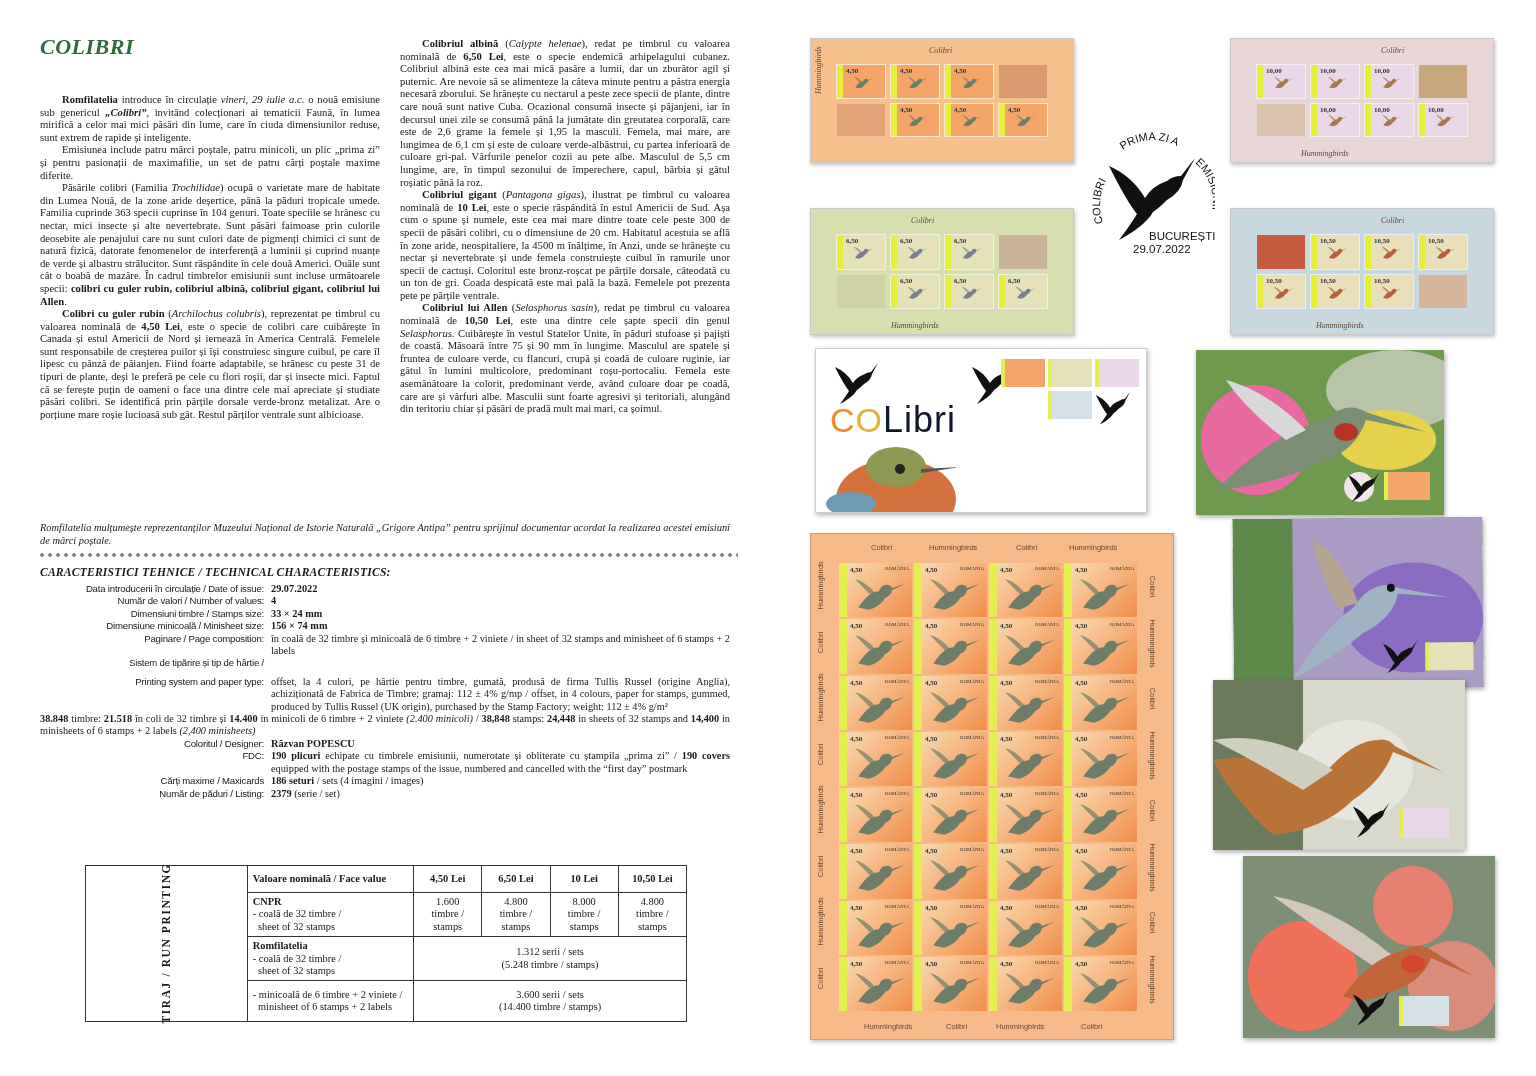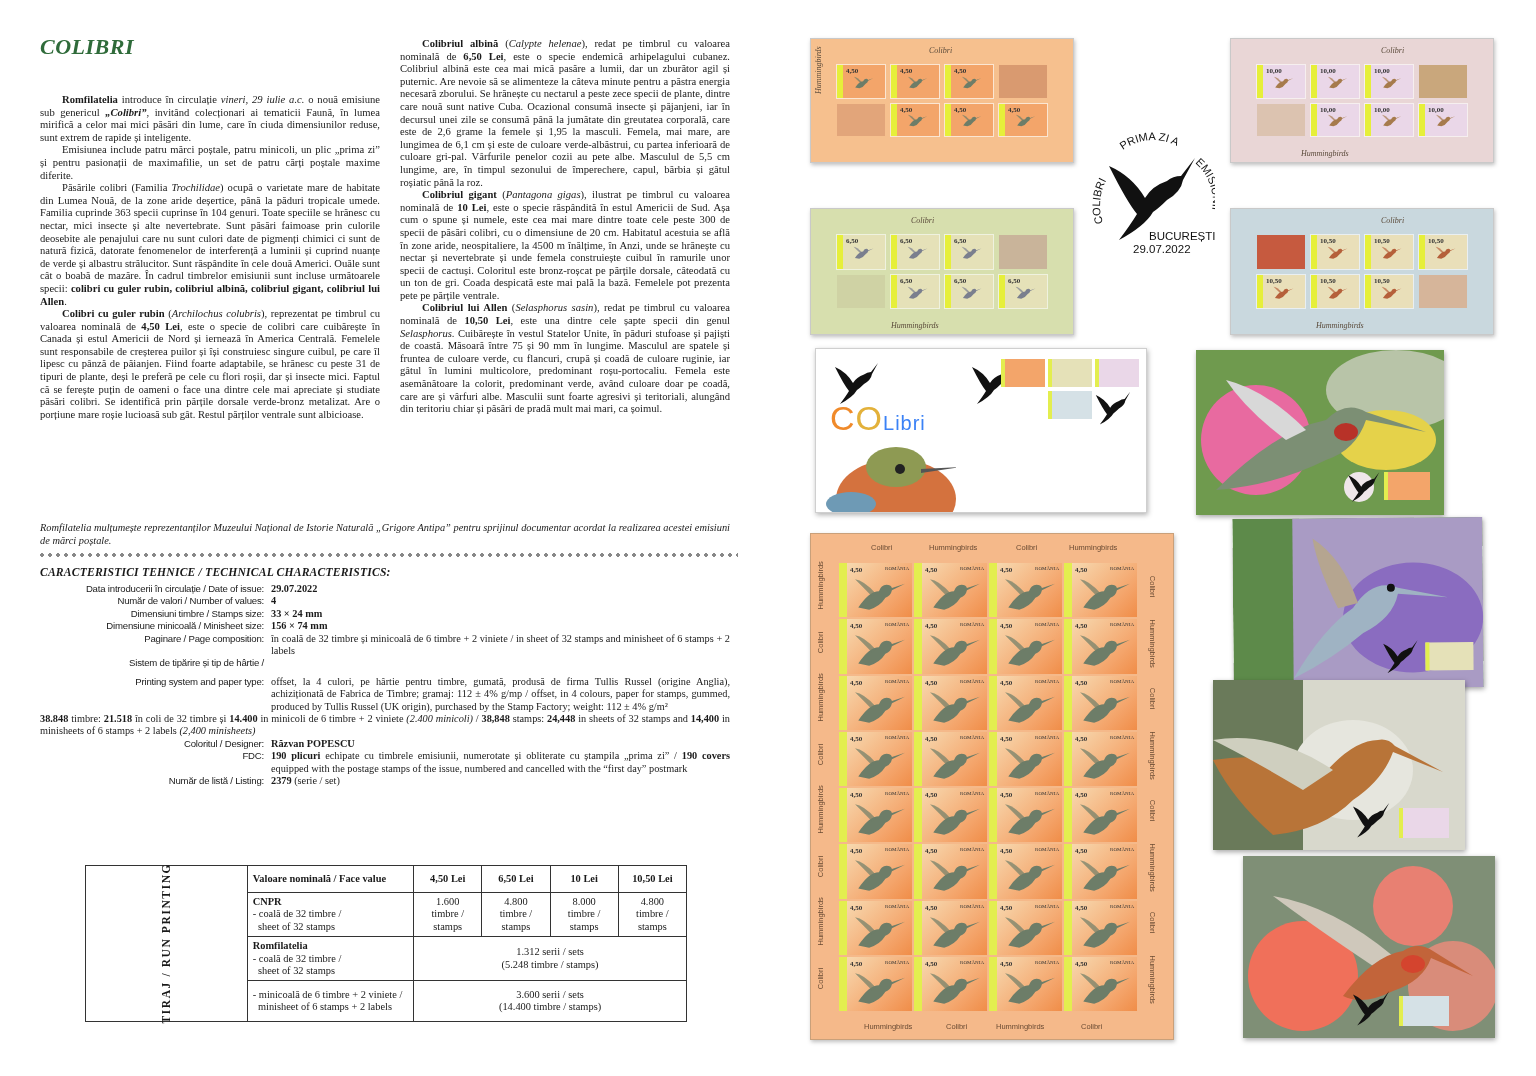--- a/index.html
+++ b/index.html
@@ -27,21 +27,21 @@
   
   .sheet{position:absolute;border:1px solid #c9c9c9;box-shadow:1px 2px 4px rgba(0,0,0,0.25);overflow:hidden;}
   .ms-grid{position:absolute;left:24px;top:24px;right:24px;bottom:24px;display:grid;grid-template-columns:repeat(4,1fr);grid-template-rows:1fr 1fr;gap:6px;}
   .stamp{position:relative;border-left:6px solid #e6ef3a;box-shadow:0 0 0 1px rgba(255,255,255,0.6);}
   .stamp .val{position:absolute;left:3px;top:2px;font-size:7px;font-weight:bold;color:#333;}
   .stamp .bird{position:absolute;left:22%;top:30%;width:55%;height:45%;}
   .ms-label{position:absolute;font-size:8px;font-style:italic;color:#5a4a3a;font-family:"Liberation Serif",serif;}
   .postmark{position:absolute;left:1085px;top:118px;width:130px;height:150px;}
   .fdc{position:absolute;left:815px;top:348px;width:330px;height:163px;background:#fff;border:1px solid #cfcfcf;box-shadow:1px 2px 5px rgba(0,0,0,0.3);overflow:hidden;}
   .fdc .logo{position:absolute;left:14px;top:50px;font-family:"Liberation Sans",sans-serif;font-size:34px;color:#f08a2a;letter-spacing:1px;}
-  .fdc .logo .libri{color:#3b82f6;font-size:20px;}
+  .fdc .logo .libri{color:#0f172a;font-size:36px;}
   .bigsheet{position:absolute;left:810px;top:533px;width:362px;height:505px;background:#f5b98a;border:1px solid #c9a07a;box-shadow:1px 2px 4px rgba(0,0,0,0.25);}
   .bs-grid{position:absolute;left:27px;top:28px;width:300px;height:450px;display:grid;grid-template-columns:repeat(4,1fr);grid-template-rows:repeat(8,1fr);}
   .bs-stamp{position:relative;background:linear-gradient(135deg,#f7d9b0 0%,#f4a46a 70%,#f08d48 100%);border-left:8px solid #e3ee4f;margin:1px;}
   .bs-stamp .val{position:absolute;left:3px;top:3px;font-size:7px;font-weight:bold;color:#333;}
   .bs-stamp .cty{position:absolute;right:3px;top:3px;font-size:5px;color:#333;}
   .bs-stamp svg{position:absolute;left:4px;top:12px;width:58px;height:38px;}
   .margin-txt{position:absolute;font-family:"Liberation Sans",sans-serif;font-size:7.5px;color:#6a4b33;}
   .mc{position:absolute;box-shadow:1px 2px 5px rgba(0,0,0,0.35);overflow:hidden;}
   .mc svg.bg{position:absolute;left:0;top:0;width:100%;height:100%;}
 </style>
@@ -102,21 +102,25 @@
     </div>
   <div class="trow">
       <div class="tlabel">Coloritul / Designer:</div>
       <div class="tval"><b>Răzvan POPESCU</b></div>
     </div>
   <div class="trow">
       <div class="tlabel">FDC:</div>
       <div class="tval"><b>190 plicuri</b><span> echipate cu timbrele emisiunii, numerotate și obliterate cu ștampila „prima zi” / </span><b>190 covers</b><span> equipped with the postage stamps of the issue, numbered and cancelled with the “first day” postmark</span></div>
     </div>
   <div class="trow">
-      <div class="tlabel">Număr de listă / Listing:</div>
+      <div class="tlabel">Cărți maxime / Maxicards</div>
+      <div class="tval"><b>186 seturi</b><span> / sets (4 imagini / images)</span></div>
+    </div>
+  <div class="trow">
+      <div class="tlabel">Număr de păduri / Listing:</div>
       <div class="tval"><b>2379</b><span> (serie / set)</span></div>
     </div>
 </div>
 
 <table class="run">
   <tbody>
       <tr class="hdr">
     <td class="vert" rowspan="4"><span>TIRAJ / RUN PRINTING</span></td>
     <td style="width:222px">Valoare nominală / Face value</td>
     <td class="center" style="width:76px">4,50 Lei</td>

